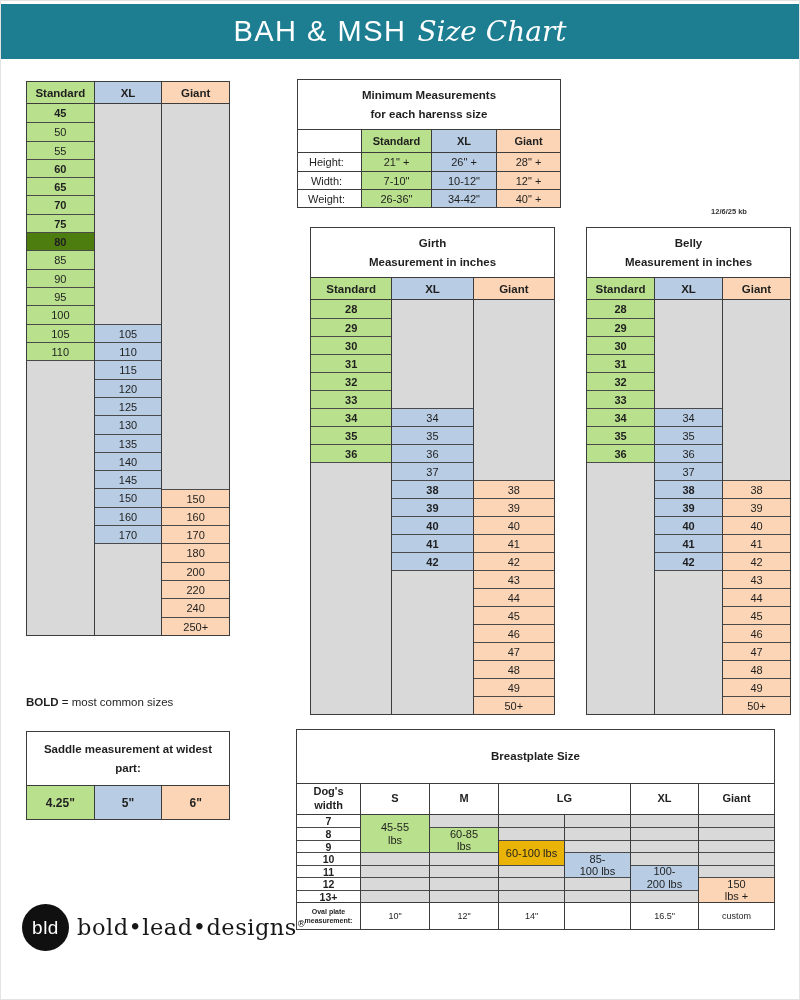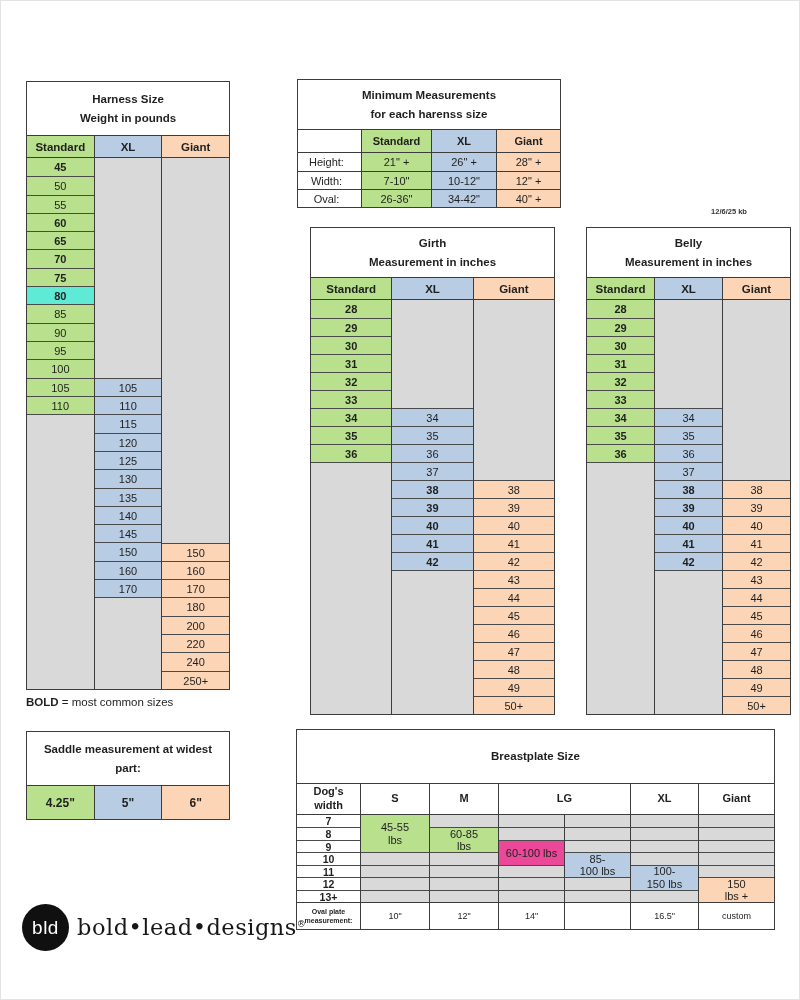--- a/index.html
+++ b/index.html
@@ -47,41 +47,41 @@
 .logo-circle{width:47px;height:47px;border-radius:50%;background:#101010;display:flex;align-items:center;justify-content:center;color:#fff;font-size:19px;letter-spacing:.5px}
 .logo-name{font-family:"DejaVu Serif",serif;font-size:22.5px;color:#161616;letter-spacing:.5px;line-height:1.05}
 .logo-reg{font-size:9px;vertical-align:super}
 .logo-tag{font-size:13.5px;color:#1c1c1c;letter-spacing:.4px;margin-top:2px}
 </style>
 </head>
 <body>
 
 <div class="page">
 
+  <div class="banner teal" style="background: rgb(29, 126, 146);">
+    <span class="main">BAH &amp; MSH</span>
+    <span class="ital">Size Chart</span>
+  </div>
 
   <div class="tbl" style="left:25px;top:80px;width:204px">
-    <div class="t-title" style="height:54px">
-      <div>Harness Size</div>
-      <div>Weight in pounds</div>
-    </div>
     <div class="st-head">
         <div class="st-hcell" style="background: rgb(185, 224, 140);">Standard</div>
         <div class="st-hcell" style="background: rgb(184, 204, 228);">XL</div>
         <div class="st-hcell" style="background: rgb(251, 213, 181);">Giant</div>
       </div>
     <div class="st-body">
         <div class="st-col">
           <div class="st-cell bold" style="height: 18.31px; line-height: 18.31px; background: rgb(185, 224, 140);">45</div>
           <div class="st-cell" style="height: 18.31px; line-height: 18.31px; background: rgb(185, 224, 140);">50</div>
           <div class="st-cell" style="height: 18.31px; line-height: 18.31px; background: rgb(185, 224, 140);">55</div>
           <div class="st-cell bold" style="height: 18.31px; line-height: 18.31px; background: rgb(185, 224, 140);">60</div>
           <div class="st-cell bold" style="height: 18.31px; line-height: 18.31px; background: rgb(185, 224, 140);">65</div>
           <div class="st-cell bold" style="height: 18.31px; line-height: 18.31px; background: rgb(185, 224, 140);">70</div>
           <div class="st-cell bold" style="height: 18.31px; line-height: 18.31px; background: rgb(185, 224, 140);">75</div>
-          <div class="st-cell bold" style="height: 18.31px; line-height: 18.31px; background: #5eead4;">80</div>
+          <div class="st-cell bold" style="height: 18.31px; line-height: 18.31px; background: #4d7c0f;">80</div>
           <div class="st-cell" style="height: 18.31px; line-height: 18.31px; background: rgb(185, 224, 140);">85</div>
           <div class="st-cell" style="height: 18.31px; line-height: 18.31px; background: rgb(185, 224, 140);">90</div>
           <div class="st-cell" style="height: 18.31px; line-height: 18.31px; background: rgb(185, 224, 140);">95</div>
           <div class="st-cell" style="height: 18.31px; line-height: 18.31px; background: rgb(185, 224, 140);">100</div>
           <div class="st-cell" style="height: 18.31px; line-height: 18.31px; background: rgb(185, 224, 140);">105</div>
           <div class="st-cell" style="height: 18.31px; line-height: 18.31px; background: rgb(185, 224, 140);">110</div>
           <div class="st-gap" style="height: 274.65px; background: rgb(217, 217, 217);"></div>
         </div>
         <div class="st-col">
           <div class="st-gap" style="height: 219.72px; background: rgb(217, 217, 217);"></div>
@@ -124,21 +124,21 @@
       <div class="mm-h blue" style="background: rgb(184, 204, 228);">XL</div>
       <div class="mm-h orange" style="background: rgb(251, 213, 181);">Giant</div>
       <div class="mm-label">Height:</div>
       <div class="green" style="background: rgb(185, 224, 140);">21" +</div>
       <div class="blue" style="background: rgb(184, 204, 228);">26" +</div>
       <div class="orange" style="background: rgb(251, 213, 181);">28" +</div>
       <div class="mm-label">Width:</div>
       <div class="green" style="background: rgb(185, 224, 140);">7-10"</div>
       <div class="blue" style="background: rgb(184, 204, 228);">10-12"</div>
       <div class="orange" style="background: rgb(251, 213, 181);">12" +</div>
-      <div class="mm-label">Oval:</div>
+      <div class="mm-label">Weight:</div>
       <div class="green" style="background: rgb(185, 224, 140);">26-36"</div>
       <div class="blue" style="background: rgb(184, 204, 228);">34-42"</div>
       <div class="orange" style="background: rgb(251, 213, 181);">40" +</div>
     </div>
   </div>
 
   <div class="datenote" style="left:698px;top:206px;width:60px">12/6/25 kb</div>
 
   <div class="tbl" style="left:309px;top:226px;width:245px">
     <div class="t-title" style="height:50px">
@@ -306,21 +306,21 @@
             <div>lbs</div>
           </div>
           <div class="bp-gray" style="height: 12.45px; background: rgb(217, 217, 217);"></div>
           <div class="bp-gray" style="height: 12.45px; background: rgb(217, 217, 217);"></div>
           <div class="bp-gray" style="height: 12.45px; background: rgb(217, 217, 217);"></div>
           <div class="bp-gray" style="height: 12.45px; background: rgb(217, 217, 217);"></div>
         </div>
         <div class="bp-col" style="width: 66px;">
           <div class="bp-gray" style="height: 12.45px; background: rgb(217, 217, 217);"></div>
           <div class="bp-gray" style="height: 12.45px; background: rgb(217, 217, 217);"></div>
-          <div class="bp-range" style="height: 24.9px; background: #ec4899;">
+          <div class="bp-range" style="height: 24.9px; background: #eab308;">
             <div>60-100 lbs</div>
           </div>
           <div class="bp-gray" style="height: 12.45px; background: rgb(217, 217, 217);"></div>
           <div class="bp-gray" style="height: 12.45px; background: rgb(217, 217, 217);"></div>
           <div class="bp-gray" style="height: 12.45px; background: rgb(217, 217, 217);"></div>
         </div>
         <div class="bp-col" style="width: 66px;">
           <div class="bp-gray" style="height: 12.45px; background: rgb(217, 217, 217);"></div>
           <div class="bp-gray" style="height: 12.45px; background: rgb(217, 217, 217);"></div>
           <div class="bp-gray" style="height: 12.45px; background: rgb(217, 217, 217);"></div>
@@ -331,21 +331,21 @@
           <div class="bp-gray" style="height: 12.45px; background: rgb(217, 217, 217);"></div>
           <div class="bp-gray" style="height: 12.45px; background: rgb(217, 217, 217);"></div>
         </div>
         <div class="bp-col" style="width: 68px;">
           <div class="bp-gray" style="height: 12.45px; background: rgb(217, 217, 217);"></div>
           <div class="bp-gray" style="height: 12.45px; background: rgb(217, 217, 217);"></div>
           <div class="bp-gray" style="height: 12.45px; background: rgb(217, 217, 217);"></div>
           <div class="bp-gray" style="height: 12.45px; background: rgb(217, 217, 217);"></div>
           <div class="bp-range" style="height: 24.9px; background: rgb(184, 204, 228);">
             <div>100-</div>
-            <div>150 lbs</div>
+            <div>200 lbs</div>
           </div>
           <div class="bp-gray" style="height: 12.45px; background: rgb(217, 217, 217);"></div>
         </div>
         <div class="bp-col" style="width: 75px;">
           <div class="bp-gray" style="height: 12.45px; background: rgb(217, 217, 217);"></div>
           <div class="bp-gray" style="height: 12.45px; background: rgb(217, 217, 217);"></div>
           <div class="bp-gray" style="height: 12.45px; background: rgb(217, 217, 217);"></div>
           <div class="bp-gray" style="height: 12.45px; background: rgb(217, 217, 217);"></div>
           <div class="bp-gray" style="height: 12.45px; background: rgb(217, 217, 217);"></div>
           <div class="bp-range" style="height: 24.9px; background: rgb(251, 213, 181);">

